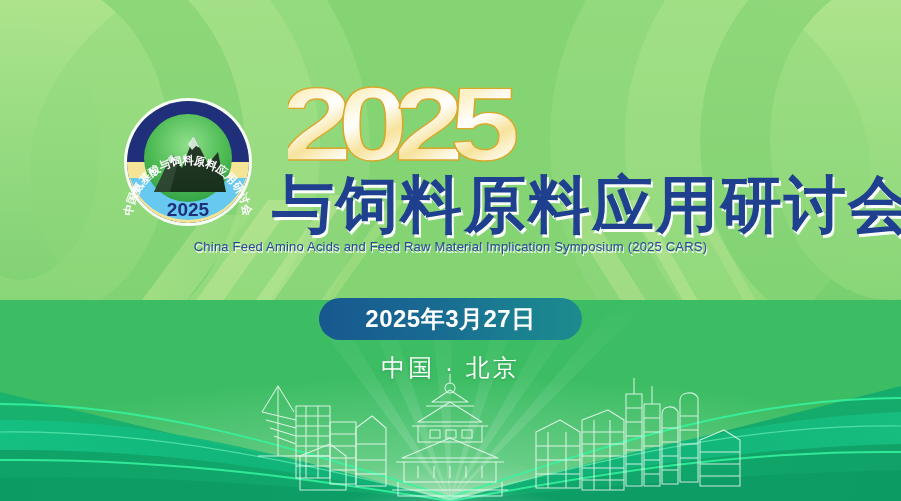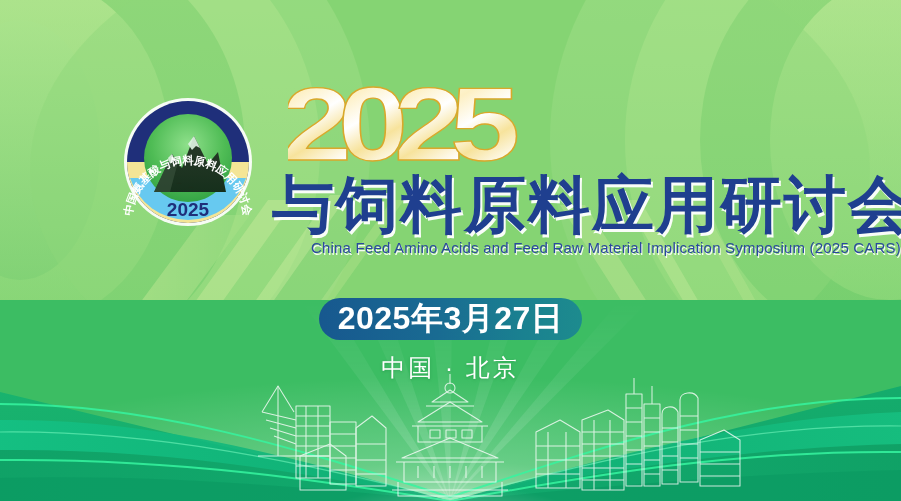--- a/index.html
+++ b/index.html
@@ -51,35 +51,35 @@
     position:absolute; left:272px; top:163px;
     font-family:"Liberation Serif", serif;
     font-size:62px; font-weight:700; letter-spacing:2px;
     color:#1f3f8f; white-space:nowrap;
     text-shadow:2px 3px 0 rgba(255,255,255,.95);
   }
 
   
   .en-sub {
     position:absolute; left:0; top:239px; width:901px;
-    text-align:right;
-    font-size:15px; font-weight:400; letter-spacing:.2px;
+    text-align:center;
+    font-size:13px; font-weight:400; letter-spacing:.2px;
     color:#2a47a0; white-space:nowrap;
     text-shadow:1px 1.5px 0 rgba(255,255,255,.9);
   }
 
   
   .date-pill {
     position:absolute; left:319px; top:298px;
     width:263px; height:42px; border-radius:21px;
     background:linear-gradient(90deg,#17588f 0%,#196b92 45%,#1a8190 78%,#1d8b8e 100%);
     display:flex; align-items:center; justify-content:center;
   }
   .date-pill span {
-    color:#ffffff; font-size:32px; font-weight:700; letter-spacing:.5px;
+    color:#ffffff; font-size:24px; font-weight:700; letter-spacing:.5px;
     font-family:"Liberation Sans", sans-serif;
   }
 
   
   .location {
     position:absolute; left:0; top:352px; width:901px;
     text-align:center; color:#ffffff;
     font-size:24px; font-weight:400; letter-spacing:3px;
     text-shadow:0 1px 3px rgba(0,90,40,.25);
   }

